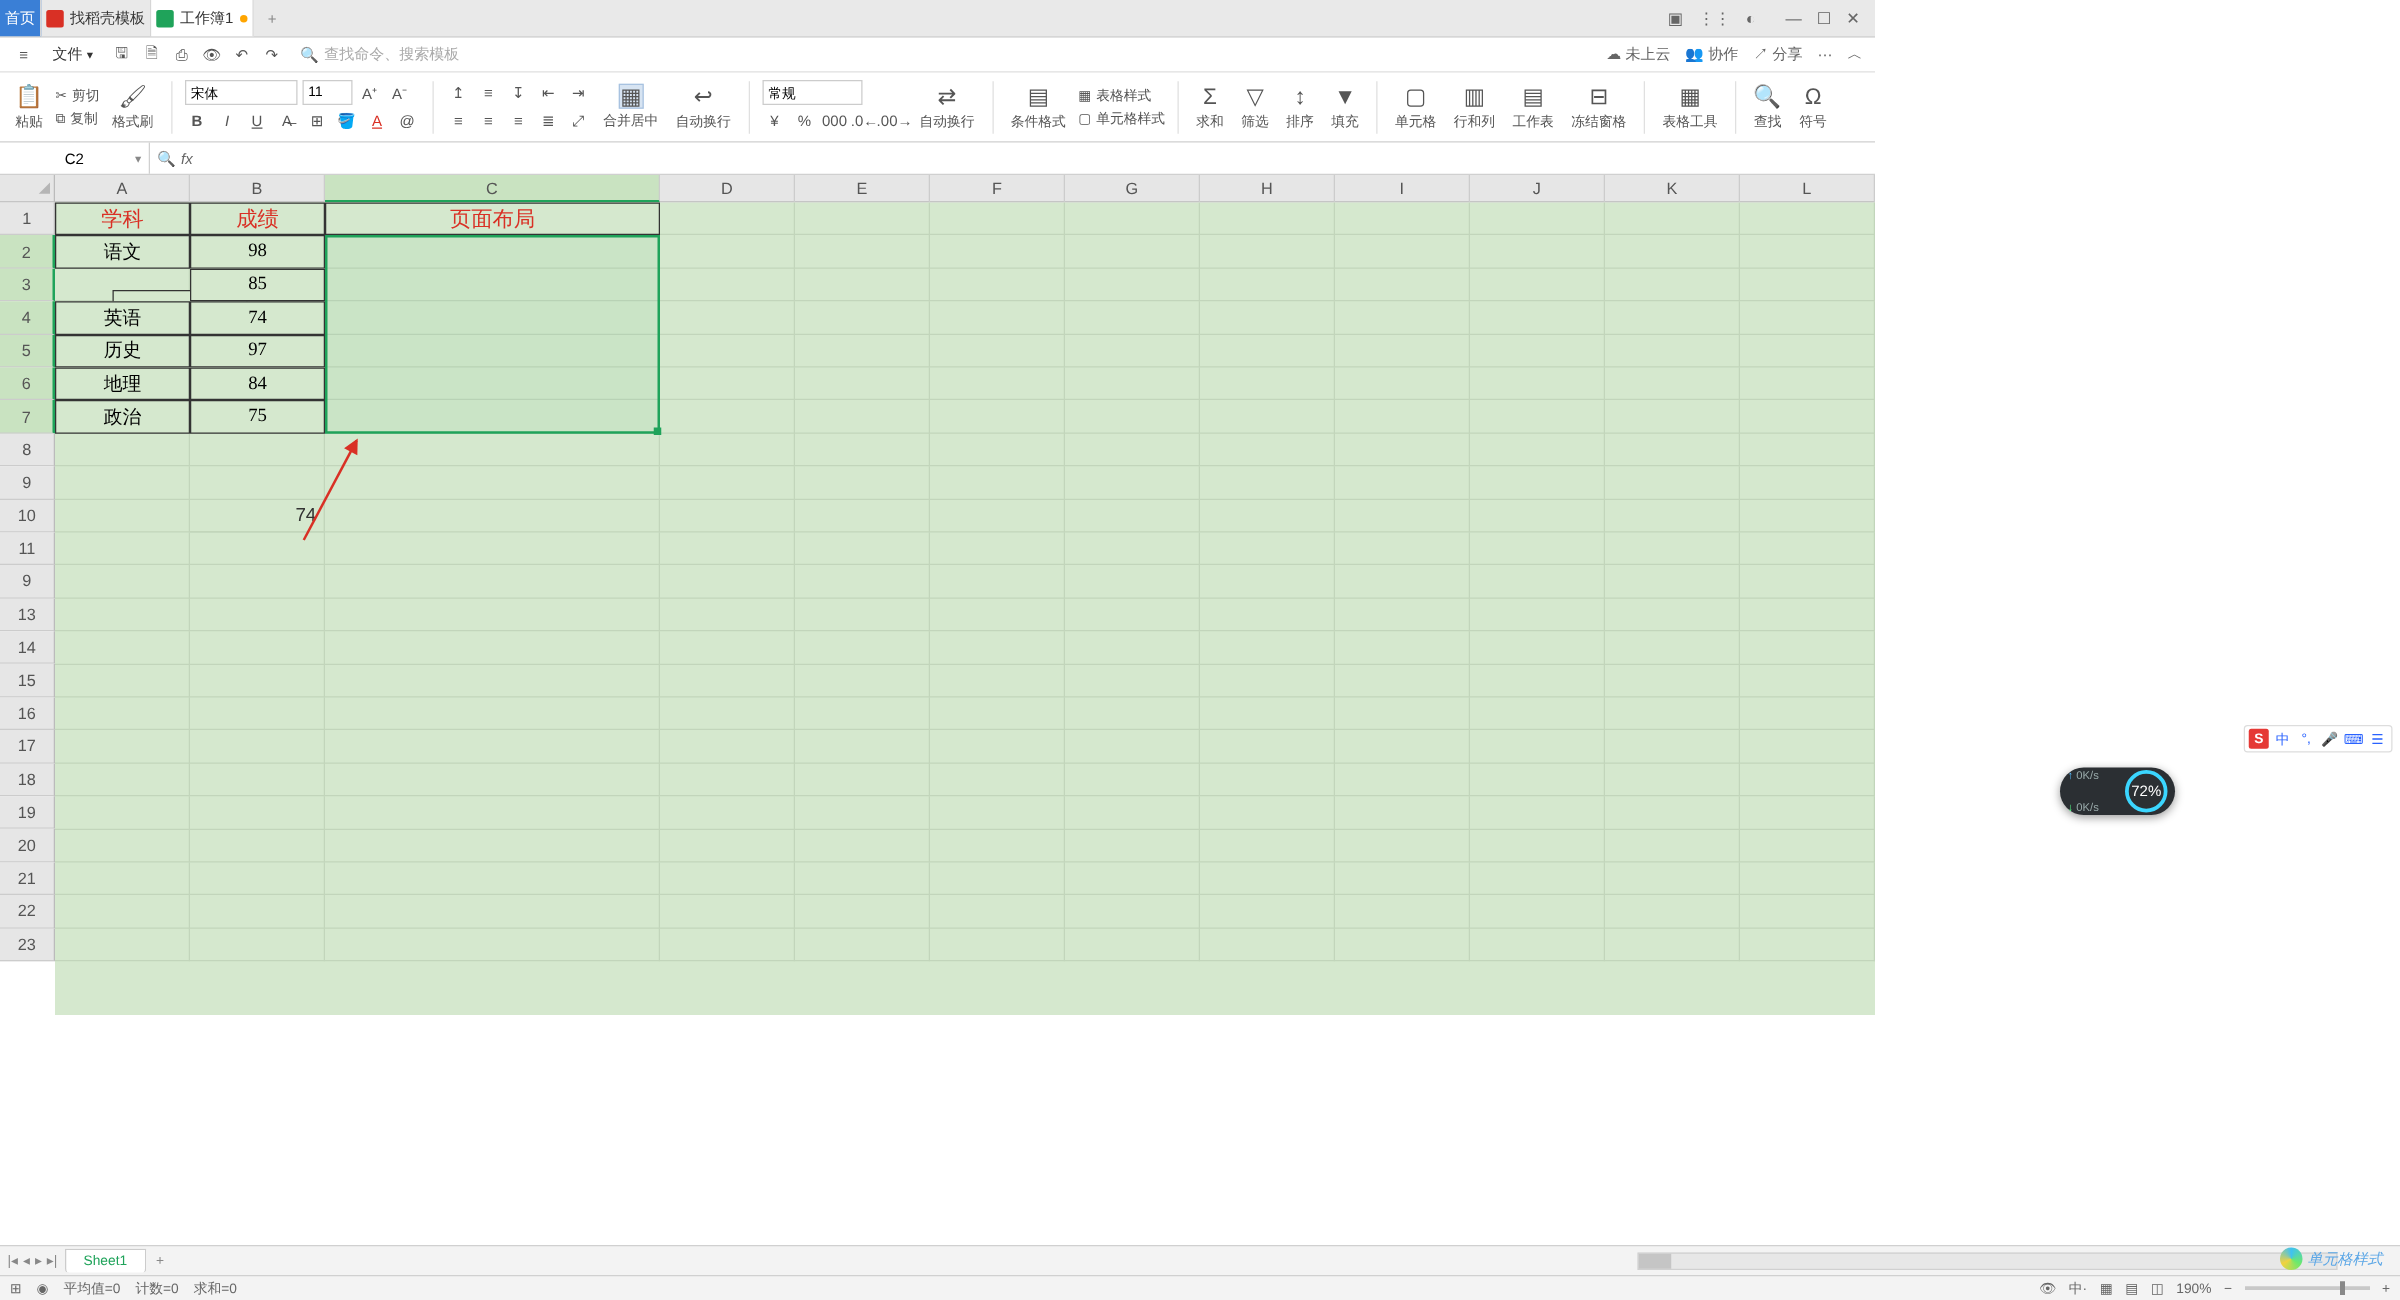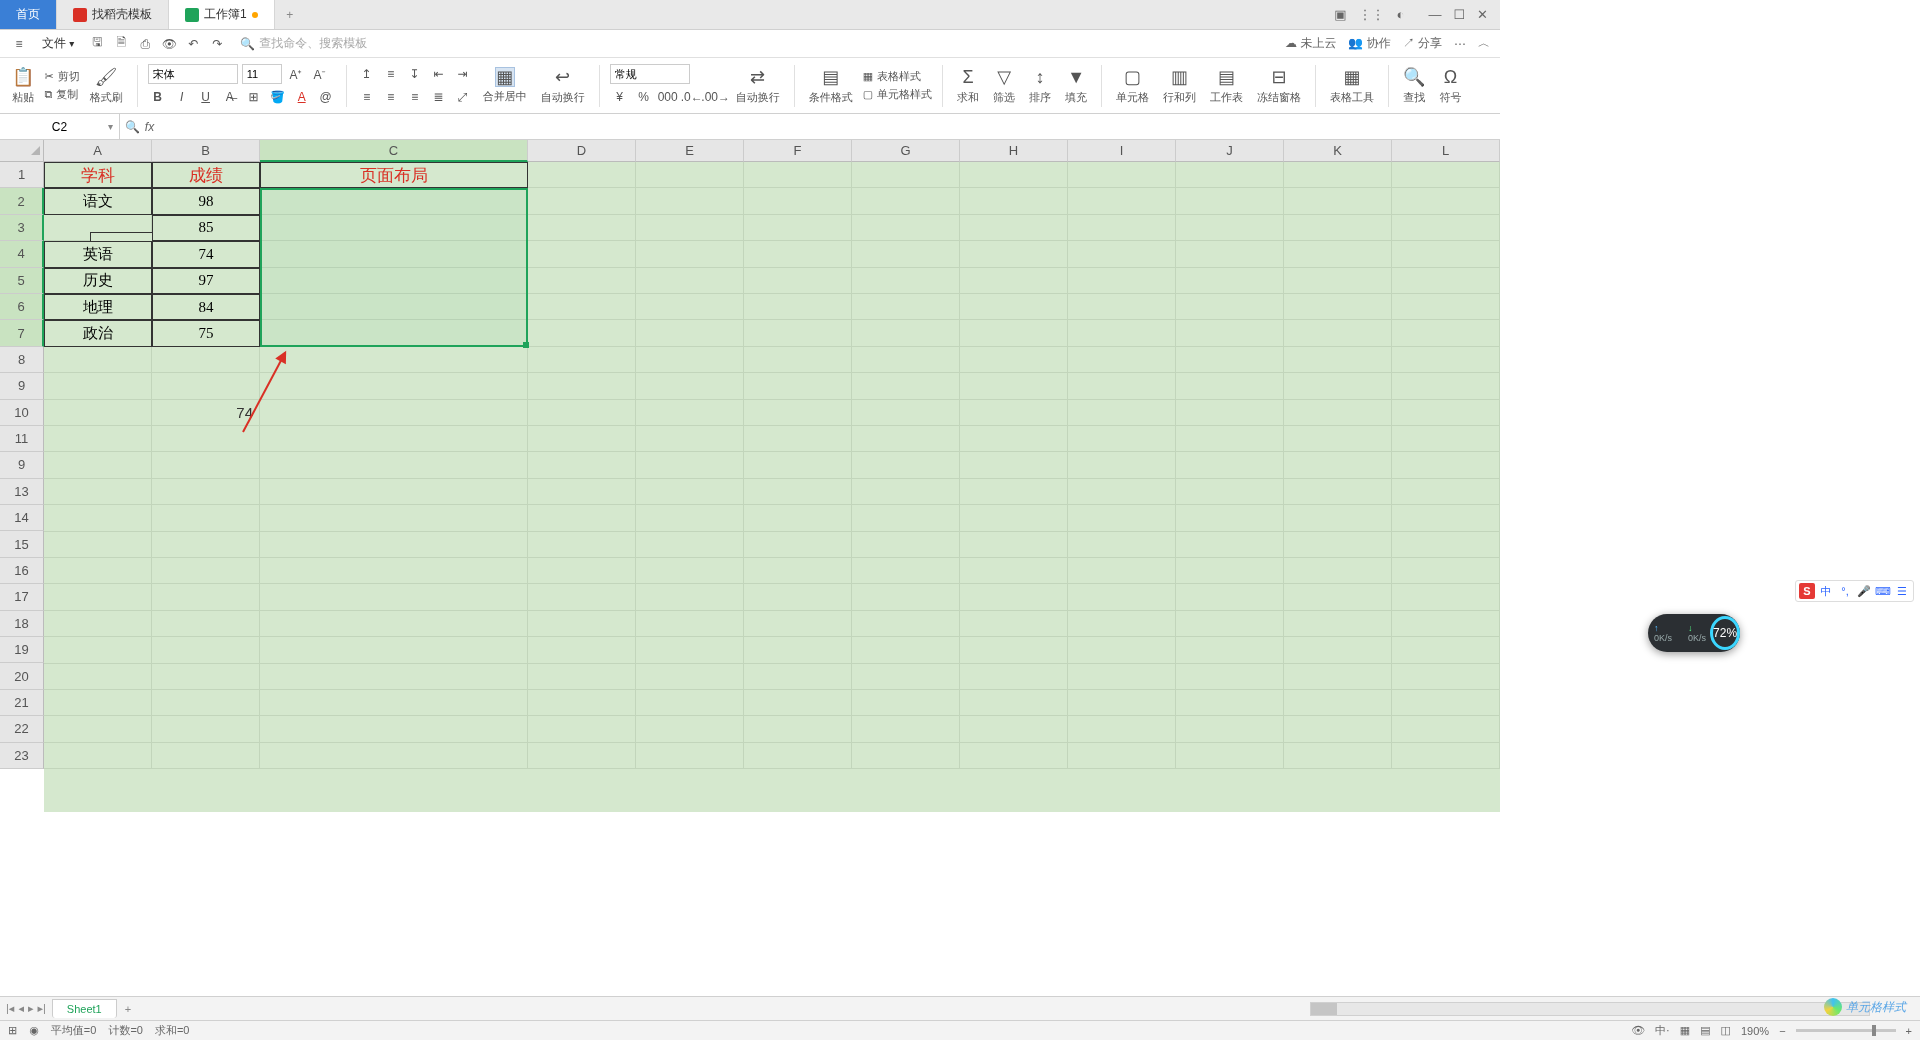--- a/index.html
+++ b/index.html
@@ -1,20 +1,20 @@
 <!DOCTYPE html>
 <html><head>
 <meta charset="utf-8">
 <style>
 * { box-sizing: border-box; margin: 0; padding: 0; font-family: "Microsoft YaHei", sans-serif; }
 body { background: #fff; font-size: 12px; color: #333; overflow: hidden; width: 1500px; height: 812px; }
 
 
 .titlebar { height: 30px; background: #e9e9e9; display: flex; align-items: stretch; border-bottom: 1px solid #d0d0d0; }
-.tab { padding: 0 16px; display: flex; align-items: center; gap: 5px; font-size: 12px; border-right: 1px solid #d6d6d6; cursor: pointer; }
+.tab { padding: 0 4px; display: flex; align-items: center; gap: 5px; font-size: 12px; border-right: 1px solid #d6d6d6; cursor: pointer; }
 .tab.home { background: #3a7fd6; color: #fff; }
 .tab.active { background: #fff; }
 .tab .dot { width: 6px; height: 6px; background: #ffa500; border-radius: 50%; }
 .tab .dicon { width: 14px; height: 14px; background: #d93025; border-radius: 2px; display: inline-block; }
 .tab .wicon { width: 14px; height: 14px; background: #1fa35a; border-radius: 2px; display: inline-block; }
 .tab-plus { width: 30px; display: flex; align-items: center; justify-content: center; color: #888; }
 .win-ctrl { margin-left: auto; display: flex; align-items: center; gap: 12px; padding: 0 12px; color: #666; }
 .win-ctrl span { cursor: pointer; font-size: 13px; }
 
 
@@ -81,21 +81,21 @@
 .statusbar { position: absolute; bottom: 0; left: 0; right: 0; height: 20px; background: #f3f3f3; border-top: 1px solid #d0d0d0; display: flex; align-items: center; font-size: 11px; color: #666; padding: 0 8px; gap: 12px; }
 .statusbar .sr { margin-left: auto; display: flex; align-items: center; gap: 10px; }
 .zslider { width: 100px; height: 3px; background: #c8c8c8; position: relative; }
 .zslider .zthumb { position: absolute; top: -4px; left: 76px; width: 4px; height: 11px; background: #888; }
 
 
 .ime { position: absolute; right: 6px; top: 580px; display: flex; gap: 3px; background:#fff; border:1px solid #ddd; padding:2px 3px; border-radius:3px;}
 .ime span { width: 16px; height: 16px; display: inline-flex; align-items: center; justify-content: center; font-size: 11px; }
 .ime .sg { background: #e53935; color: #fff; border-radius: 2px; font-weight:bold;}
 .perf { position: absolute; right: 180px; top: 614px; width: 92px; height: 38px; background: #2b2f33; border-radius: 20px; display: flex; align-items: center; padding: 0 6px; color: #9aa; font-size: 9px; gap: 4px; box-shadow: 0 2px 8px rgba(0,0,0,.4);}
-.perf .pcol { display:flex; flex-direction:row; gap:16px;}
+.perf .pcol { display:flex; flex-direction:column; gap:16px;}
 .perf .circ { width: 34px; height: 34px; border-radius: 50%; border: 3px solid #3bd6ff; display: flex; align-items: center; justify-content: center; color: #fff; font-size: 12px; margin-left:auto;}
 .watermark { position: absolute; right: 14px; bottom: 24px; font-size: 12px; color: #5aa6e6; font-style: italic; display:flex; align-items:center; gap:4px;}
 .watermark .logo { width:18px; height:18px; background: conic-gradient(#3fc1f2,#6be96d,#f2d23f,#3fc1f2); border-radius:50%;}
 </style>
 </head>
 <body>
 
 <div class="titlebar">
   <div class="tab home">首页</div>
   <div class="tab">

